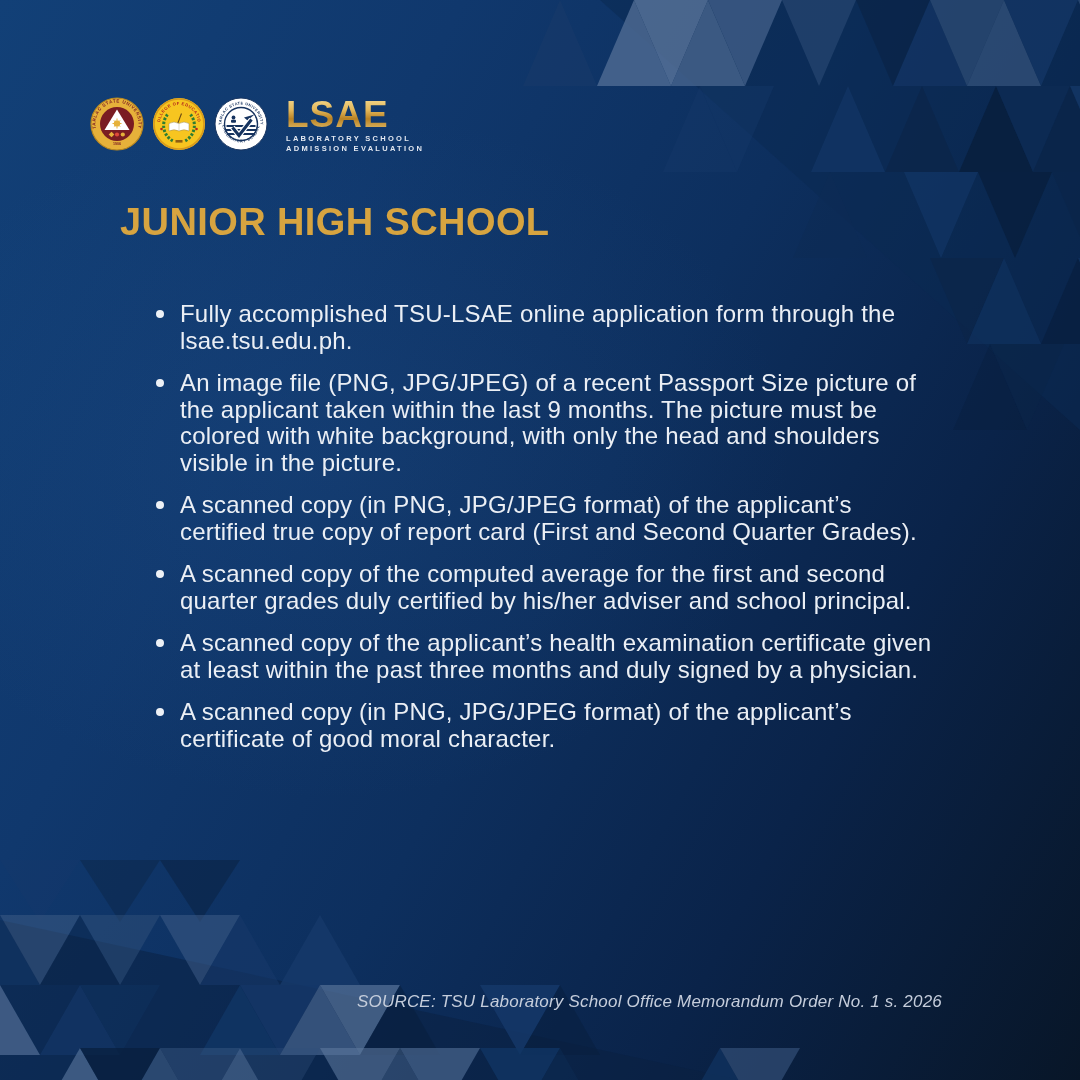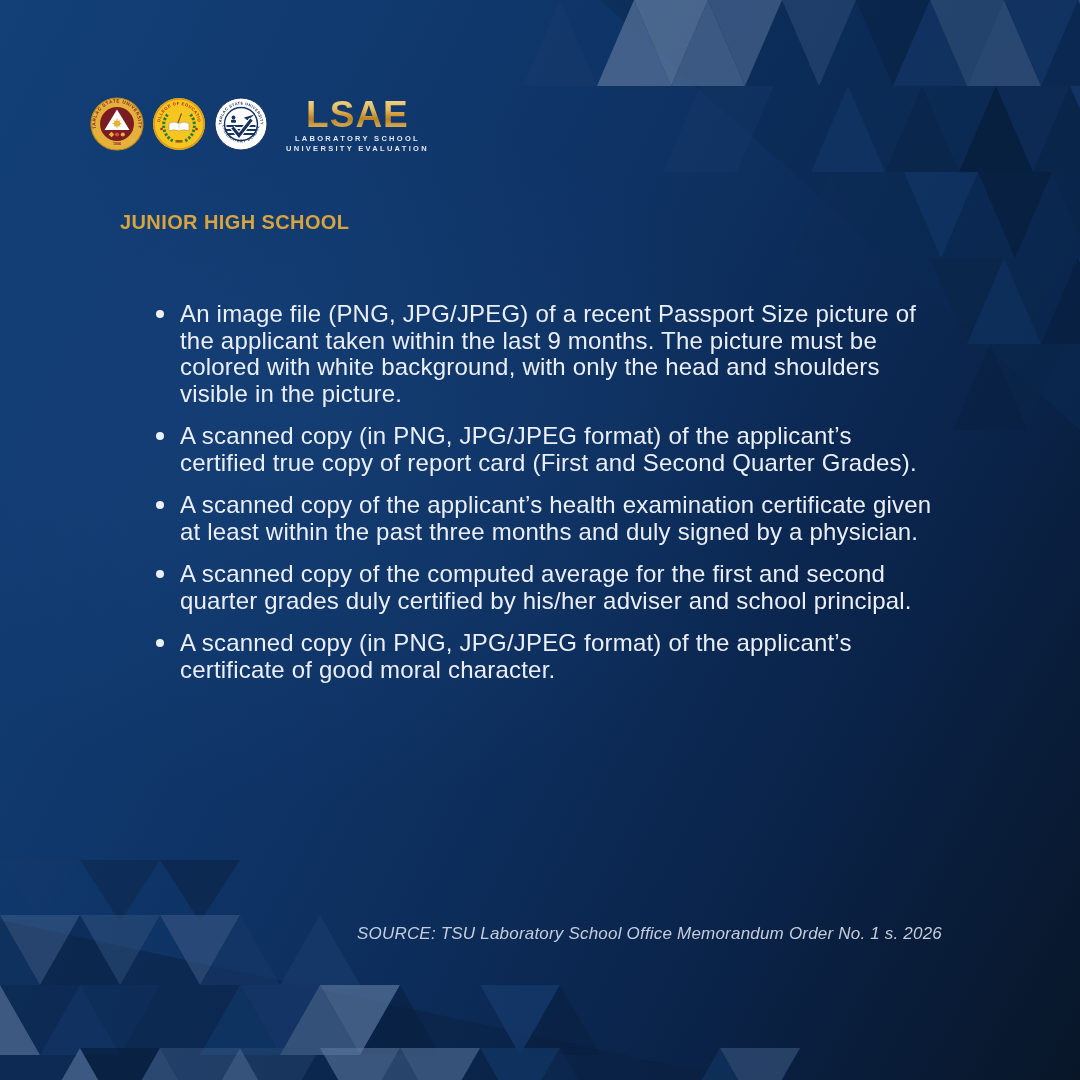--- a/index.html
+++ b/index.html
@@ -9,41 +9,41 @@
     background:
       radial-gradient(62% 46% at 30% 42%, rgba(44,96,158,0.16), rgba(44,96,158,0) 70%),
       linear-gradient(118deg,#124077 0%,#10386d 28%,#0d2f5e 52%,#0a2349 74%,#081628 100%);
   }
   #mosaic{position:absolute;inset:0;width:1080px;height:1080px;display:block;}
   .content{position:absolute;inset:0;}
 
   
   .logo-row{position:absolute;left:90px;top:95px;height:58px;display:flex;align-items:center;gap:8px;}
   .seal{width:54px;height:54px;flex:0 0 auto;}
-  .wordmark{margin-left:10px;line-height:1;text-align:center;}
+  .wordmark{margin-left:10px;line-height:1;}
   .wordmark .acronym{
     font-size:37px;font-weight:800;letter-spacing:1px;
     background:linear-gradient(180deg,#f6dd95 0%,#e3b75a 38%,#b98224 62%,#e9c878 100%);
     -webkit-background-clip:text;background-clip:text;color:transparent;
   }
   .wordmark .sub{font-size:7.5px;letter-spacing:2.3px;color:#e3e8f1;font-weight:600;margin-top:2.5px;}
 
   
   .title{position:absolute;left:120px;top:205px;margin:0;
-    font-size:20px;line-height:34px;font-weight:800;letter-spacing:0.4px;color:#d7a440;}
+    font-size:38px;line-height:34px;font-weight:800;letter-spacing:0.4px;color:#d7a440;}
   .title span{display:block;}
 
   
   .req-list{position:absolute;left:150px;top:301px;width:792px;margin:0;padding:0;list-style:none;
     color:#ebeff5;font-size:24px;line-height:26.5px;letter-spacing:0.2px;}
   .req-list li{position:relative;padding-left:30px;margin:0 0 16px 0;}
   .req-list .dot{position:absolute;left:6px;top:9px;width:8px;height:8px;border-radius:50%;background:#edf1f6;}
 
   
-  .source{position:absolute;left:140px;top:924px;width:802px;text-align:right;
+  .source{position:absolute;left:140px;top:992px;width:802px;text-align:right;
     font-size:17px;font-style:italic;color:#c5cddb;letter-spacing:0.2px;}
 
   .seal text{font-family:"Liberation Sans",sans-serif;font-weight:700;}
 </style>
 </head>
 <body>
 
 <div class="poster">
 
   <svg id="mosaic" xmlns="http://www.w3.org/2000/svg">
@@ -195,45 +195,49 @@
           <line x1="12" y1="33" x2="42" y2="33"></line>
           <line x1="13" y1="37" x2="41" y2="37"></line>
         </g>
         <path d="M18.5,30.5 L25,38.5 L37.5,22.5" fill="none" stroke="#ffffff" stroke-width="5.4"></path>
         <path d="M18.5,30.5 L25,38.5 L37.5,22.5" fill="none" stroke="#16335f" stroke-width="3"></path>
       </svg>
 
       <div class="wordmark">
         <div class="acronym">LSAE</div>
         <div class="sub">LABORATORY SCHOOL</div>
-        <div class="sub">UNIVERSITY EVALUATION</div>
+        <div class="sub">ADMISSION EVALUATION</div>
       </div>
     </div>
 
     <h1 class="title">
       <span>JUNIOR HIGH SCHOOL</span>
     </h1>
 
     <ul class="req-list" id="req-list">
 
+    <li style="">
+        <span class="dot"></span>
+        <span class="req-text">Fully accomplished TSU-LSAE online application form through the lsae.tsu.edu.ph.</span>
+      </li>
         <li style="">
         <span class="dot"></span>
         <span class="req-text">An image file (PNG, JPG/JPEG) of a recent Passport Size picture of the applicant taken within the last 9 months. The picture must be colored with white background, with only the head and shoulders visible in the picture.</span>
       </li>
         <li style="">
         <span class="dot"></span>
         <span class="req-text">A scanned copy (in PNG, JPG/JPEG format) of the applicant’s certified true copy of report card (First and Second Quarter Grades).</span>
       </li>
         <li style="">
         <span class="dot"></span>
+        <span class="req-text">A scanned copy of the computed average for the first and second quarter grades duly certified by his/her adviser and school principal.</span>
+      </li>
+        <li style="">
+        <span class="dot"></span>
         <span class="req-text">A scanned copy of the applicant’s health examination certificate given at least within the past three months and duly signed by a physician.</span>
-      </li>
-        <li style="">
-        <span class="dot"></span>
-        <span class="req-text">A scanned copy of the computed average for the first and second quarter grades duly certified by his/her adviser and school principal.</span>
       </li>
         <li style="">
         <span class="dot"></span>
         <span class="req-text">A scanned copy (in PNG, JPG/JPEG format) of the applicant’s certificate of good moral character.</span>
       </li>
       </ul>
 
     <div class="source">SOURCE: TSU Laboratory School Office Memorandum Order No. 1 s. 2026</div>
 
   </div>

